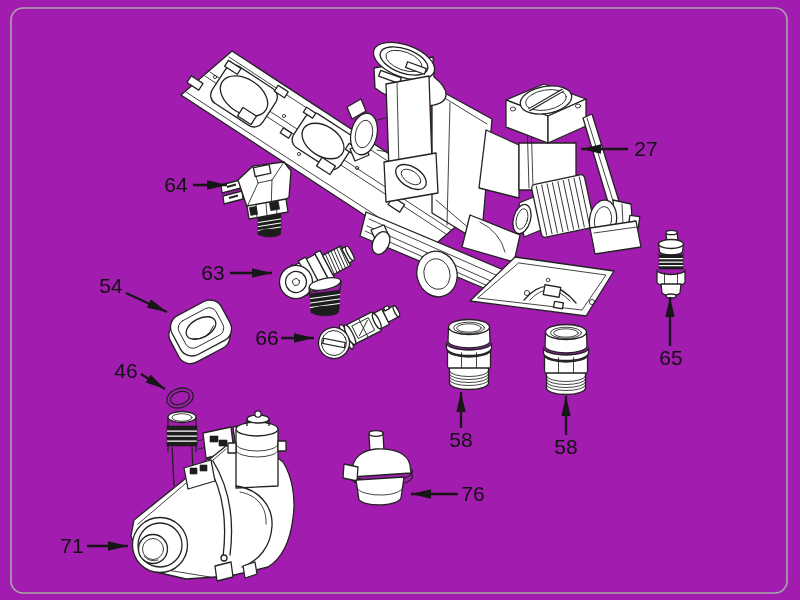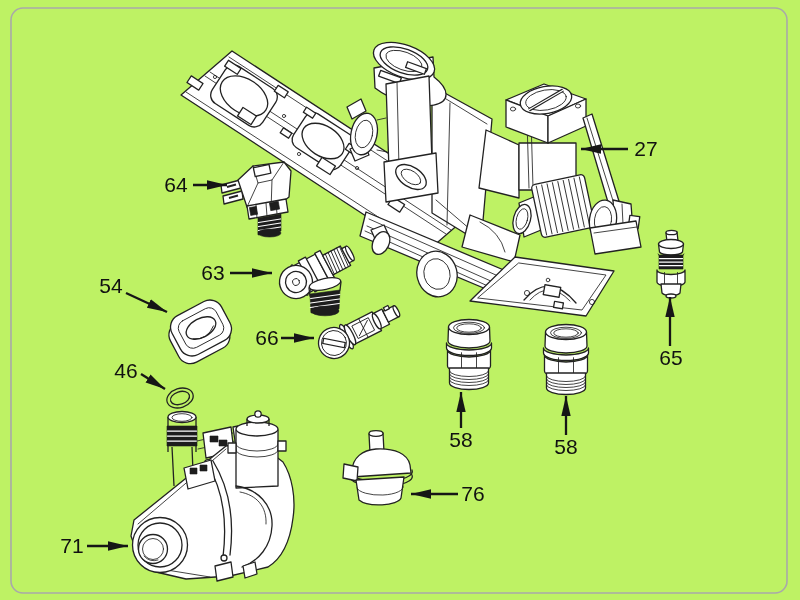--- a/index.html
+++ b/index.html
@@ -1,16 +1,16 @@
 <!DOCTYPE html>
 <html><head>
 <meta charset="utf-8">
 <style>
   html,body{margin:0;padding:0;background:#ffffff;}
-  .stage{position:relative;width:800px;height:600px;background:#bef264;overflow:hidden;
+  .stage{position:relative;width:800px;height:600px;background:#a21caf;overflow:hidden;
          font-family:"Liberation Sans",sans-serif;}
   svg{display:block;}
   .ln{fill:none;stroke:#222;stroke-width:1.3;stroke-linejoin:round;stroke-linecap:round;}
   .fw{fill:#ffffff;stroke:#222;stroke-width:1.3;stroke-linejoin:round;}
   .thin{stroke-width:0.85;}
   .fd{fill:#1d1d1d;stroke:#1d1d1d;stroke-width:0.6;stroke-linejoin:round;}
   .wl{fill:none;stroke:#ffffff;stroke-width:1.25;stroke-linecap:round;}
   .arrow{fill:none;stroke:#161616;stroke-width:2.3;}
   .callout{font-size:21px;fill:#111;}
   .frame{fill:none;stroke:#a9a9a9;stroke-width:1.6;}

